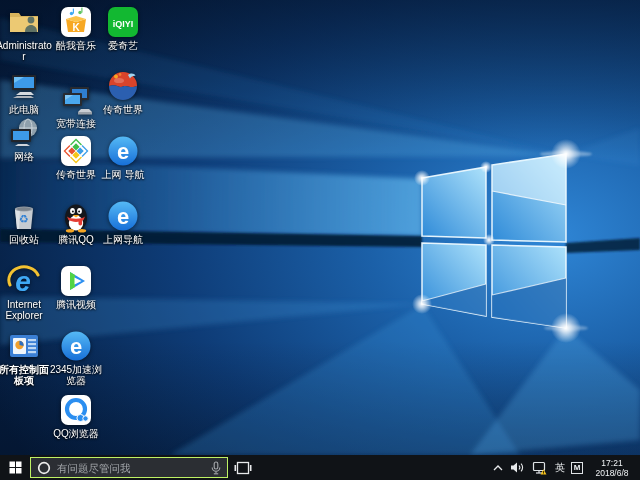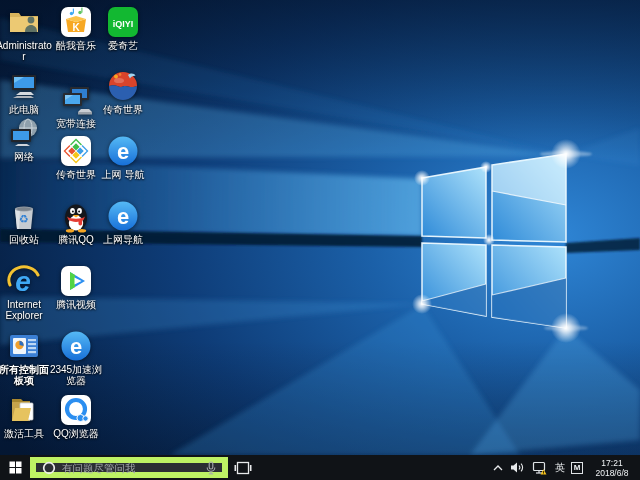--- a/index.html
+++ b/index.html
@@ -22,21 +22,21 @@
     word-break:break-word;
   }
   
   .taskbar{
     position:absolute;left:0;bottom:0;width:640px;height:25px;
     background:#101317;display:flex;align-items:center;
   }
   .start-btn{width:30px;height:25px;display:flex;align-items:center;justify-content:center;flex:0 0 auto;}
   .search-box{
     flex:0 0 auto;width:198px;height:21px;margin:1px 0;
-    background:#2b2e33;border:6px solid #bef264;
+    background:#2b2e33;border:1px solid #bef264;
     display:flex;align-items:center;padding:0 5px 0 6px;box-sizing:border-box;gap:6px;
   }
   .search-box input{
     flex:1 1 auto;min-width:0;background:transparent;border:none;outline:none;
     font-family:inherit;font-size:10.5px;color:#d6d9dc;padding:0;
   }
   .search-box input::placeholder{color:#a3a7ab;opacity:1;}
   .tv-btn{width:30px;height:25px;display:flex;align-items:center;justify-content:center;flex:0 0 auto;}
   .tb-spacer{flex:1 1 auto;}
   .tray{display:flex;align-items:center;gap:5px;padding-right:4px;flex:0 0 auto;}
@@ -195,32 +195,20 @@
             <circle cx="12.5" cy="16" r="4.2" fill="#f0a02e"></circle>
             <path d="M12.5 16V11.8A4.2 4.2 0 0 1 16.5 17z" fill="#2e6fc0"></path>
             <rect x="21" y="10" width="8" height="2.2" fill="#bcd6f2"></rect>
             <rect x="21" y="14" width="8" height="2.2" fill="#bcd6f2"></rect>
             <rect x="21" y="18" width="8" height="2.2" fill="#bcd6f2"></rect>
             <rect x="21" y="22" width="8" height="2.2" fill="#bcd6f2"></rect>
           </svg>
         </div>
         <div class="lbl">所有控制面板项</div>
       </div>
-      <div class="dicon" style="left: 0px; top: 393px;">
-        <div class="ic">
-          <svg viewBox="0 0 34 34">
-            <path d="M5 6h9l2 2h7v4H5z" fill="#a8872f"></path>
-            <rect x="5" y="9" width="18" height="19" fill="#c7a44c"></rect>
-            <rect x="13" y="10" width="13" height="17" rx="1" fill="#fff" stroke="#c9ced3" stroke-width=".8"></rect>
-            <text x="19.5" y="23" text-anchor="middle" font-size="12" font-weight="bold" fill="#2f8fe8" font-family="Liberation Sans">e</text>
-            <path d="M5 28l3-13h16l-3 13z" fill="#e6c35f"></path>
-          </svg>
-        </div>
-        <div class="lbl">激活工具</div>
-      </div>
       <div class="dicon" style="left: 52px; top: 5px;">
         <div class="ic">
           <svg viewBox="0 0 34 34">
             <rect x="2" y="2" width="30" height="30" rx="7" fill="#fff"></rect>
             <path d="M7 14l10 3 10-3-2 13H9z" fill="#f7a823"></path>
             <path d="M7 14l10-3 10 3-10 3z" fill="#fbc34a"></path>
             <text x="17" y="26" text-anchor="middle" font-size="10" font-weight="bold" fill="#fff" font-family="Liberation Sans">K</text>
             <circle cx="12.5" cy="8.5" r="1.7" fill="#3fa9f5"></circle>
             <rect x="13.8" y="3.6" width="1.2" height="5" fill="#3fa9f5"></rect>
             <circle cx="21" cy="7.5" r="1.7" fill="#62c462"></circle>

